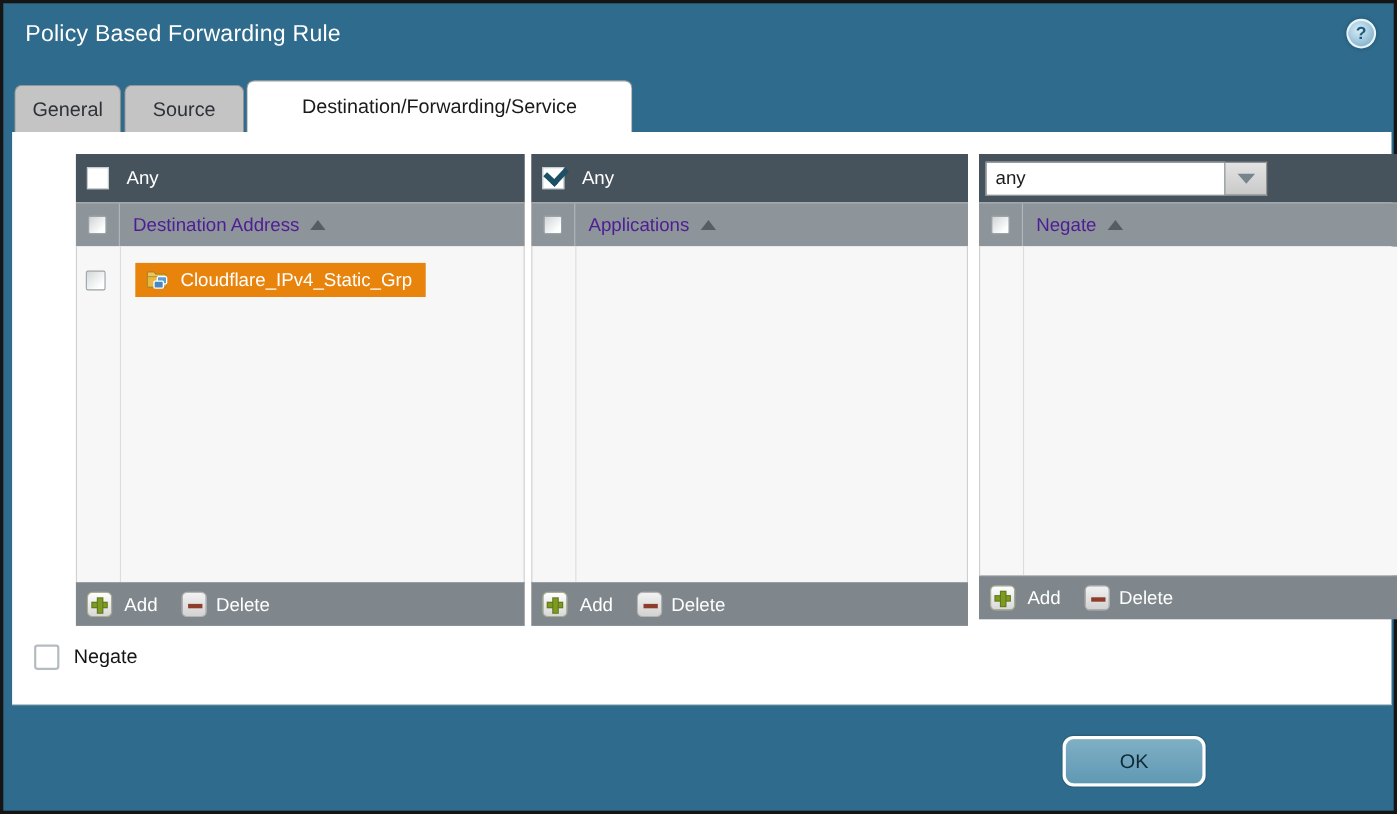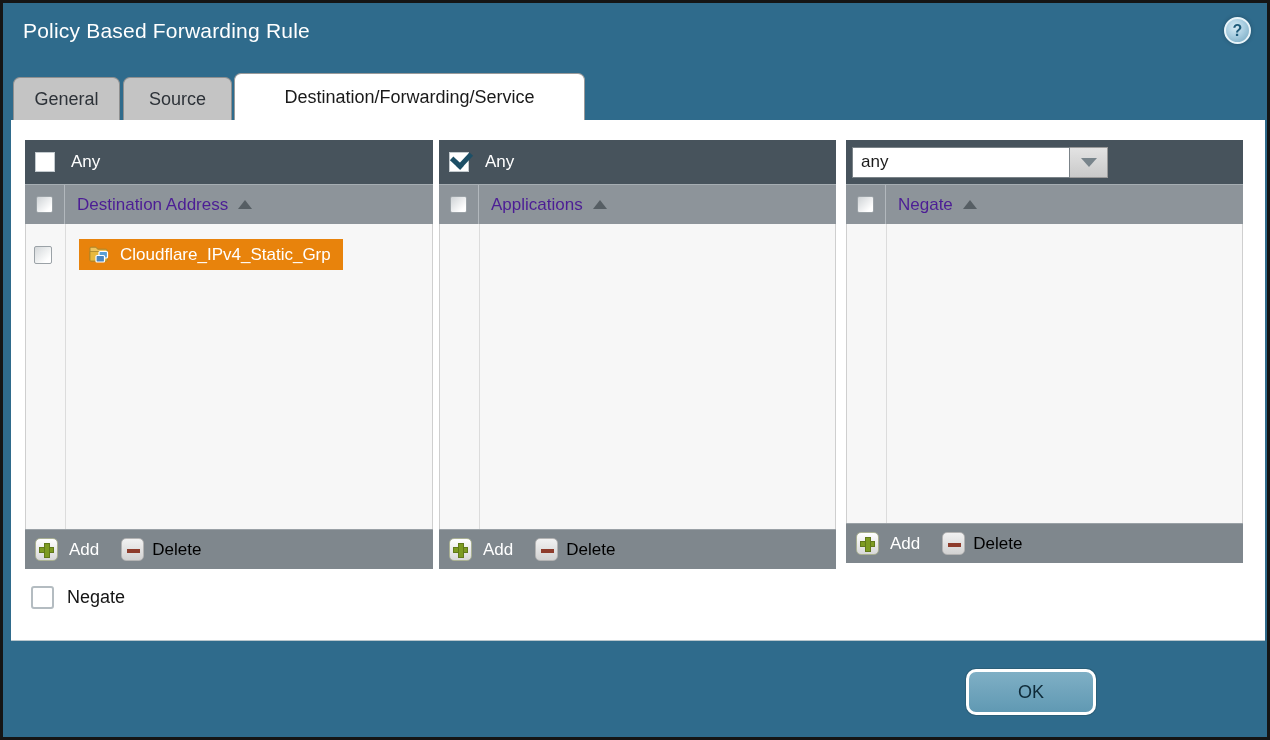--- a/index.html
+++ b/index.html
@@ -41,35 +41,35 @@
     border:1px solid #8f8f8f; border-bottom:none;
     border-radius:7px 7px 0 0;
     color:#2d3238; font-size:18px;
     display:flex; align-items:center; justify-content:center;
     cursor:pointer;
   }
   .tab.active {
     height:47px; background:#ffffff; color:#1a1a1a;
     border-color:#9a9a9a;
   }
-  .tab-general    { width:107px; margin-left:2px; }
+  .tab-general    { width:97px; margin-left:2px; }
   .tab-source     { width:109px; margin-left:3px; }
   .tab-dest       { width:351px; margin-left:2px; }
   .tab-forwarding { width:150px; margin-left:3px; }
   
   .content {
     position:absolute; left:8px; top:117px;
     width:1254px; height:521px;
     background:#ffffff;
     border-bottom:1px solid #b9c6cc;
     z-index:1;
   }
   .col {
     position:absolute; top:20px;
-    display:flex; flex-direction:column;
+    display:flex; flex-direction:column;margin-left:44px;
   }
   .col-1 { left:14px;  width:408px; height:429px; }
   .col-2 { left:428px; width:397px; height:429px; }
   .col-3 { left:835px; width:397px; height:423px; }
   .col-topbar {
     height:44px; background:#47535c;
     display:flex; align-items:center;
     padding-left:10px; flex:0 0 44px;
     color:#ffffff; font-size:17px;
   }
@@ -165,21 +165,21 @@
     padding:0 12px 0 10px;
     color:#ffffff; font-size:17px;
     cursor:pointer;
   }
   
   .btn-add, .btn-delete {
     display:inline-flex; align-items:center; gap:8px;
     font-size:17px; cursor:pointer;
   }
   .btn-add { color:#ffffff;gap:11px; }
-  .btn-delete { color:#000000; }
+  .btn-delete { color:#ffffff; }
   .ico-plus, .ico-minus {
     position:relative; width:23px; height:23px; border-radius:5px;
     background:linear-gradient(#ffffff,#d8d8d8);
     border:1px solid #a9b092;
     display:inline-block;
   }
   .ico-plus::before {
     content:''; position:absolute; left:4px; top:9px; width:13px; height:4px;
     background:#7d9b22; box-shadow:0 0 0 1px #61791a;
   }

